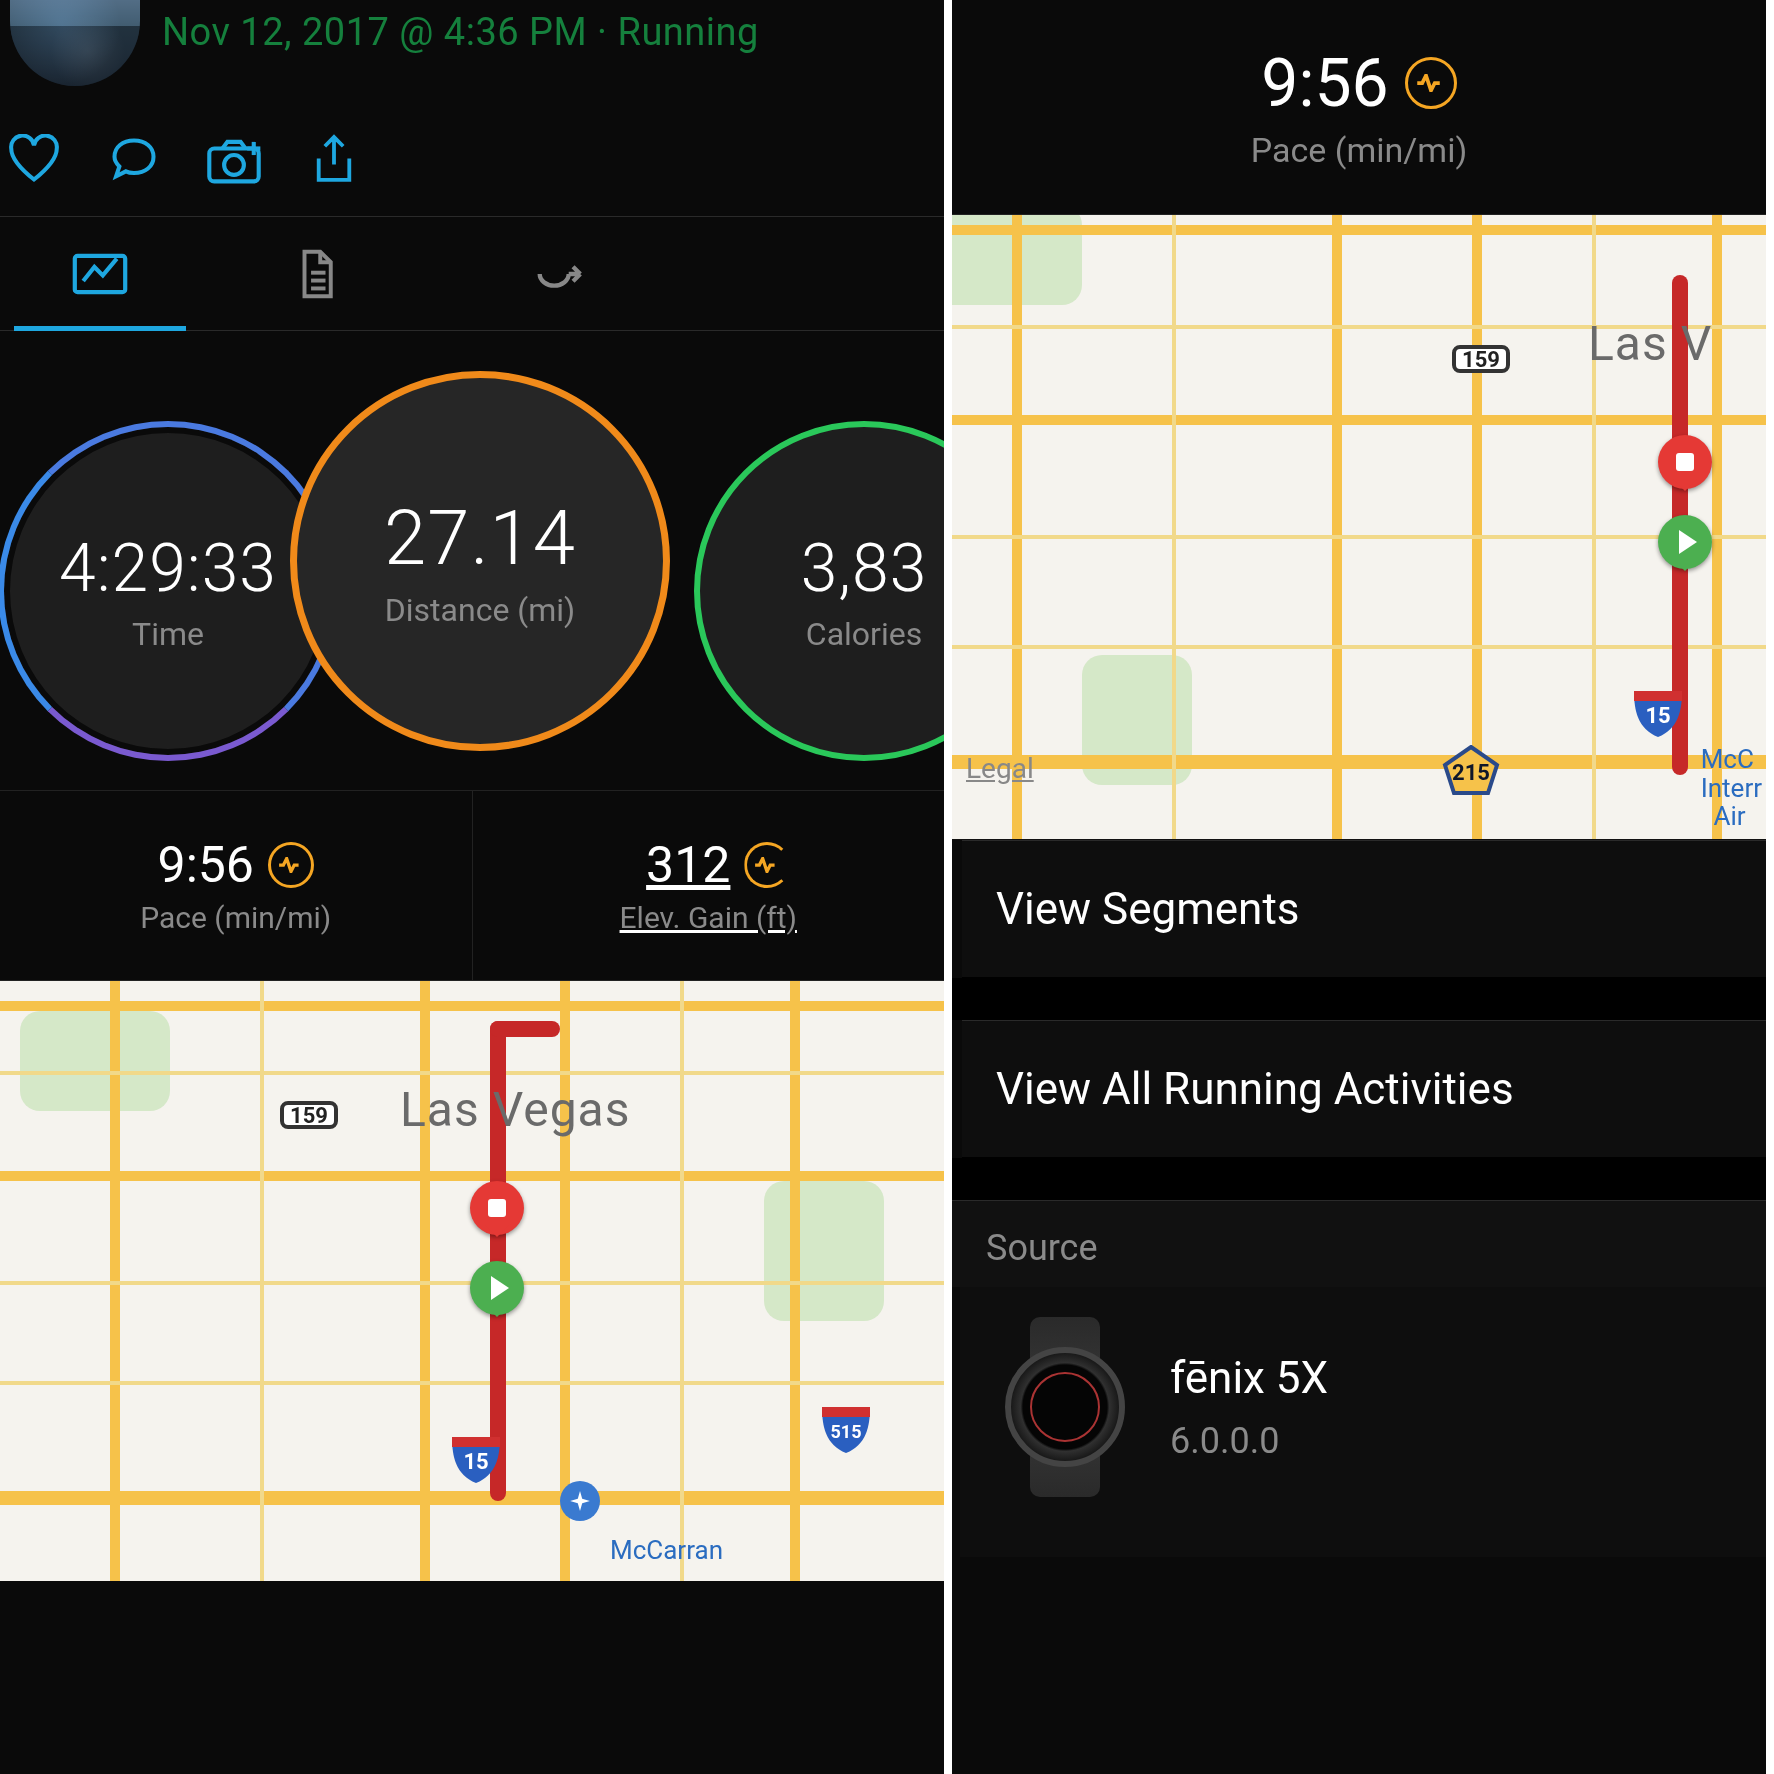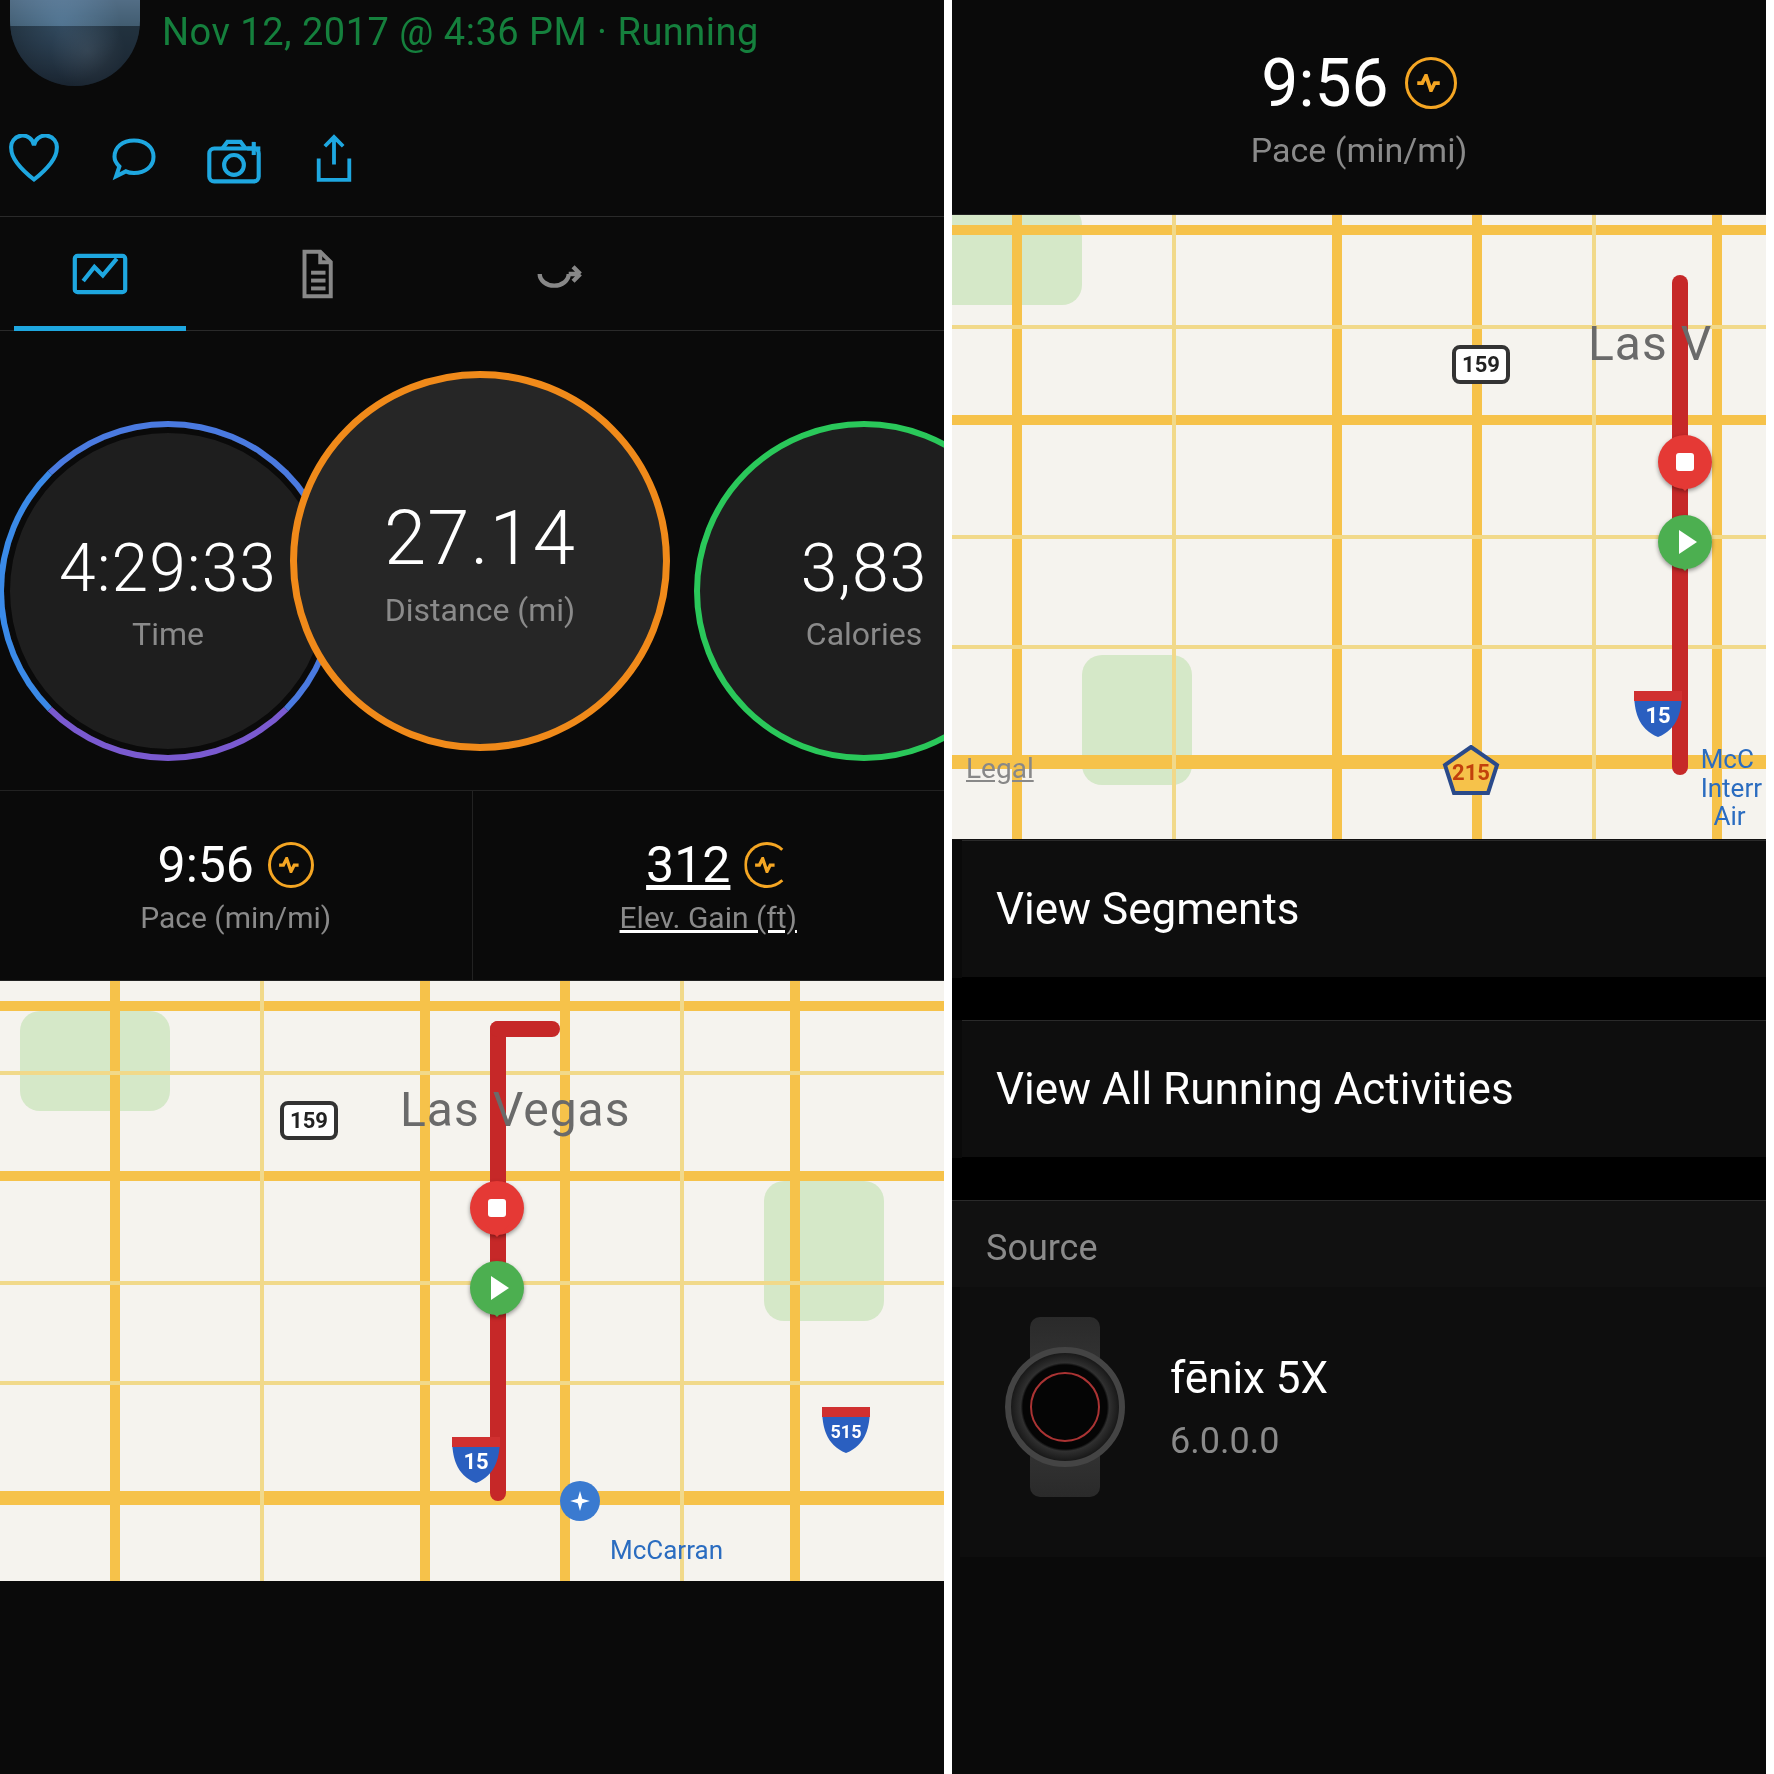--- a/index.html
+++ b/index.html
@@ -167,21 +167,21 @@
     overflow:hidden;
   }
   .map .road-h{position:absolute;height:10px;background:#f6c24a;left:0;right:0;}
   .map .road-v{position:absolute;width:10px;background:#f6c24a;top:0;bottom:0;}
   .map .thin-h{position:absolute;height:4px;background:#f1d98a;left:0;right:0;}
   .map .thin-v{position:absolute;width:4px;background:#f1d98a;top:0;bottom:0;}
   .map .track{position:absolute;width:16px;background:#c62828;border-radius:8px;}
   .map .city-label{position:absolute;color:#6a6a6a;font-size:48px;font-weight:400;letter-spacing:1px;}
   .map .park{position:absolute;background:#d5e8c8;border-radius:20px;}
   .map .shield{
-    position:absolute;width:58px;height:39px;background:#fff;border:4px solid #333;border-radius:8px;
+    position:absolute;width:58px;height:28px;background:#fff;border:4px solid #333;border-radius:8px;
     display:flex;align-items:center;justify-content:center;font-size:22px;font-weight:700;color:#222;
   }
   .map .interstate{
     position:absolute;width:52px;height:54px;
   }
   .map .interstate svg{width:100%;height:100%;}
   .map .interstate .num{position:absolute;inset:0;display:flex;align-items:center;justify-content:center;color:#fff;font-weight:700;font-size:22px;padding-top:6px;}
   .map .pin{
     position:absolute;width:54px;height:54px;border-radius:50%;
     display:flex;align-items:center;justify-content:center;
@@ -245,21 +245,21 @@
   }
   .watch .face::before{
     content:"";position:absolute;width:66px;height:66px;border:2px solid #a33; border-radius:50%;
   }
   .device-info .name{font-size:44px;margin-bottom:16px;}
   .device-info .ver{font-size:36px;color:#8a8a8a;}
   .pentagon{
     position:absolute;width:58px;height:50px;
   }
   .pentagon svg{width:100%;height:100%;}
-  .pentagon .num{position:absolute;inset:0;display:flex;align-items:center;justify-content:center;color:#c2410c;font-weight:700;font-size:22px;padding-top:4px;}
+  .pentagon .num{position:absolute;inset:0;display:flex;align-items:center;justify-content:center;color:#0f172a;font-weight:700;font-size:22px;padding-top:4px;}
 </style>
 </head>
 <body>
 
 <div class="panel left-panel">
 
   <div class="header">
     <div class="avatar"></div>
     <div class="subtitle">Nov 12, 2017 @ 4:36 PM · Running</div>
   </div>

